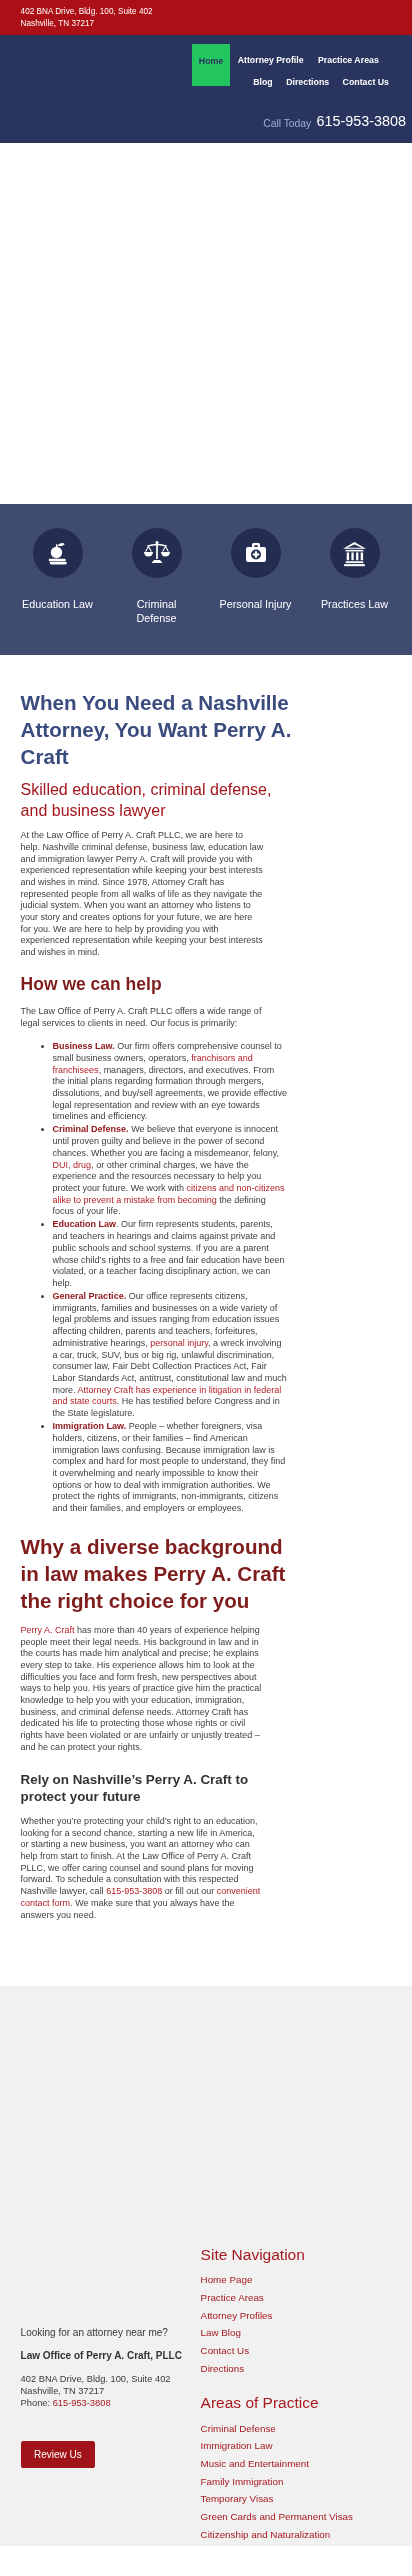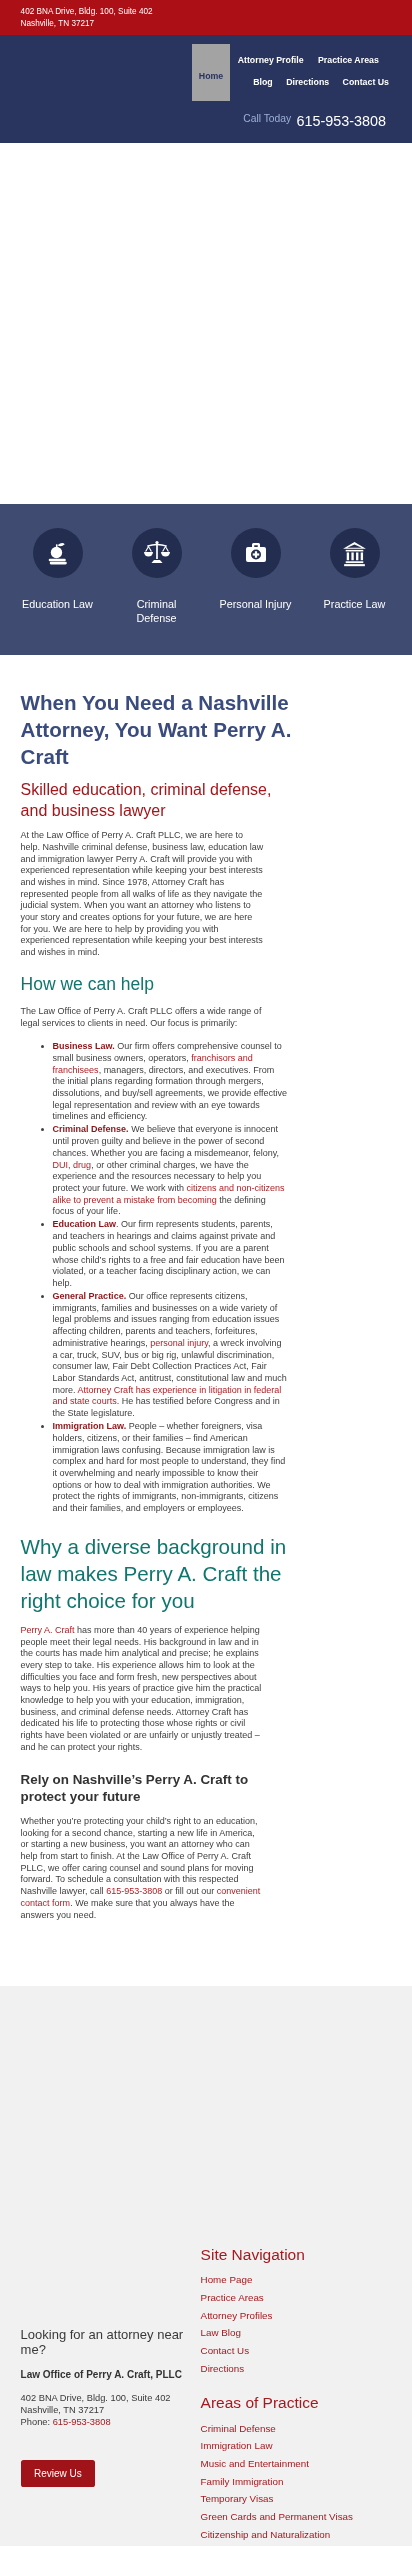--- a/index.html
+++ b/index.html
@@ -5,55 +5,55 @@
   html,body{margin:0;padding:0;}
   body{width:412px;background:#ffffff;font-family:"Liberation Sans",sans-serif;color:#3f3f3f;}
 
   
   .topbar{background:#ac1016;height:35px;box-sizing:border-box;padding:5.7px 0 0 20.6px;color:#ffffff;font-size:8.2px;line-height:1.45;}
 
   
   .header{background:#29355e;height:108px;position:relative;}
   .nav-row1{position:absolute;top:0;right:26px;display:flex;align-items:stretch;}
   .nav-row1 .nav-item{padding:19.6px 7.2px 9.3px;font-weight:bold;font-size:8.8px;color:#ffffff;cursor:pointer;}
-  .nav-row1 .nav-item.active{background:#a3a3a3;color:#29355e;padding-top:27px;margin-top:9.3px;height:20.6px;}
+  .nav-row1 .nav-item.active{background:#22c55e;color:#29355e;padding-top:12px;margin-top:9.3px;height:20.6px;}
   .nav-row2{position:absolute;top:42px;right:23px;display:flex;gap:13.4px;}
   .nav-row2 .nav-item{font-weight:bold;font-size:8.8px;color:#ffffff;cursor:pointer;}
-  .call-line{position:absolute;top:78px;right:26px;display:flex;align-items:flex-start;gap:5.2px;}
+  .call-line{position:absolute;top:78px;right:6px;display:flex;align-items:flex-end;gap:5.2px;}
   .call-label{color:#9aafd6;font-size:10.3px;}
   .call-phone{color:#ffffff;font-size:14.4px;cursor:pointer;}
 
   
   .hero{height:361px;background:#ffffff;}
 
   
   .services{background:#3f4b71;height:151px;box-sizing:border-box;padding-top:24px;display:flex;justify-content:center;}
   .service{width:99px;text-align:center;cursor:pointer;}
   .service .circle{width:50px;height:50px;border-radius:50%;background:#232d4f;margin:0 auto;display:flex;align-items:center;justify-content:center;}
   .service .label{margin-top:18.5px;color:#ffffff;font-size:10.8px;line-height:1.35;white-space:pre-line;}
   .service svg{display:block;}
 
   
   .main{box-sizing:border-box;min-height:1331px;padding:34px 0 20.6px 20.6px;}
   .main h1{margin:0 0 8.2px;font-size:20.6px;line-height:1.32;color:#3a4b7e;font-weight:700;max-width:278px;}
   .main .subtitle{margin:0 0 9.3px;font-size:16px;line-height:1.32;color:#a3161b;font-weight:400;max-width:258px;}
   .main p.body{margin:0 0 11.3px;font-size:9px;line-height:1.3;max-width:244px;color:#3f3f3f;}
-  .main h2.section{margin:15.5px 0 10.3px;font-size:17.5px;line-height:1.25;color:#0f766e;font-weight:400;max-width:268px;}
+  .main h2.section{margin:15.5px 0 10.3px;font-size:17.5px;line-height:1.25;color:#7f1d1d;font-weight:700;max-width:268px;}
   .main h2.section.big{font-size:20.6px;line-height:1.3;margin-top:19.6px;}
   .main h3.sub{margin:17.5px 0 10.3px;font-size:13.4px;line-height:1.3;color:#333333;font-weight:700;max-width:268px;}
   ul.practice{margin:0 0 13.4px 32px;padding:0;}
   ul.practice li{margin:0 0 1.5px;font-size:9px;line-height:1.3;max-width:236px;color:#3f3f3f;}
   .seg-b{color:#8e1418;font-weight:bold;}
   .seg-a{color:#b01e24;cursor:pointer;}
 
   
   .footer{background:#f1f1f1;}
   .footer-cols{display:flex;padding:260px 20.6px 0 20.6px;}
   .f-left{width:180px;box-sizing:border-box;}
-  .near-me{margin-top:81px;font-size:13px;color:#3a3a3a;}
+  .near-me{margin-top:81px;font-size:10px;color:#3a3a3a;}
   .firm-name{margin-top:12.4px;font-size:10px;font-weight:bold;color:#333333;}
   .f-address{margin-top:11.3px;font-size:9.3px;line-height:1.32;color:#3a3a3a;}
   .f-phone-link{color:#a6191f;cursor:pointer;}
   .review-btn{display:inline-block;margin-top:32px;background:#a01318;color:#ffffff;font-size:10px;padding:7.7px 13.4px;border-radius:2.6px;cursor:pointer;}
   .f-right{flex:1;padding-left:0;}
   .f-heading{margin:0 0 10.3px;font-size:15.5px;font-weight:400;color:#a6191f;}
   .f-heading.second{margin-top:20.6px;}
   ul.f-links{list-style:none;margin:0;padding:0;}
   ul.f-links li{margin:0 0 6.7px;font-size:9.8px;color:#a6191f;cursor:pointer;}
 </style>
@@ -139,21 +139,21 @@
           <rect x="11" y="21" width="34" height="3"></rect>
           <rect x="13" y="26" width="4.5" height="15"></rect>
           <rect x="22" y="26" width="4.5" height="15"></rect>
           <rect x="31" y="26" width="4.5" height="15"></rect>
           <rect x="40" y="26" width="4.5" height="15"></rect>
           <rect x="11" y="43" width="34" height="3.5"></rect>
           <rect x="8" y="48.5" width="40" height="4"></rect>
         </g>
       </svg>
     </div>
-    <div class="label">Practice Law</div>
+    <div class="label">Practices Law</div>
   </div>
 </div>
 
 <div class="main">
   <h1>When You Need a Nashville Attorney, You Want Perry A. Craft</h1>
   <div class="subtitle">Skilled education, criminal defense, and business lawyer</div>
   <p class="body">At the Law Office of Perry A. Craft PLLC, we are here to help. Nashville criminal defense, business law, education law and immigration lawyer Perry A. Craft will provide you with experienced representation while keeping your best interests and wishes in mind. Since 1978, Attorney Craft has represented people from all walks of life as they navigate the judicial system. When you want an attorney who listens to your story and creates options for your future, we are here for you. We are here to help by providing you with experienced representation while keeping your best interests and wishes in mind.</p>
 
   <h2 class="section">How we can help</h2>
   <p class="body">The Law Office of Perry A. Craft PLLC offers a wide range of legal services to clients in need. Our focus is primarily:</p>

